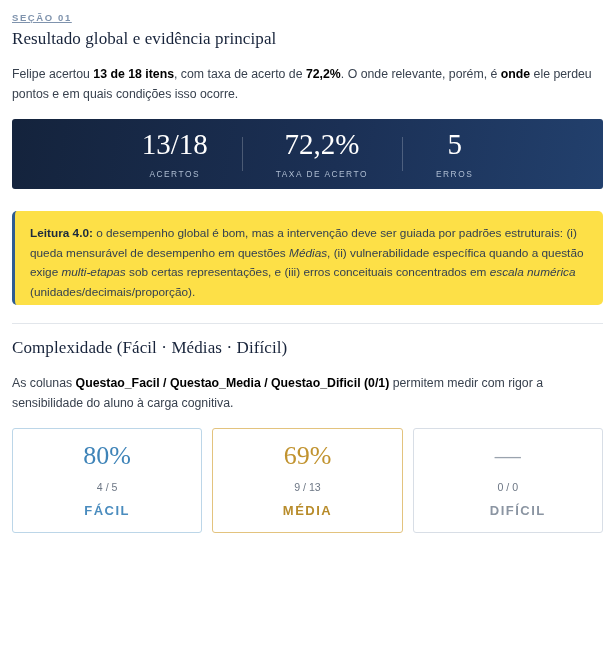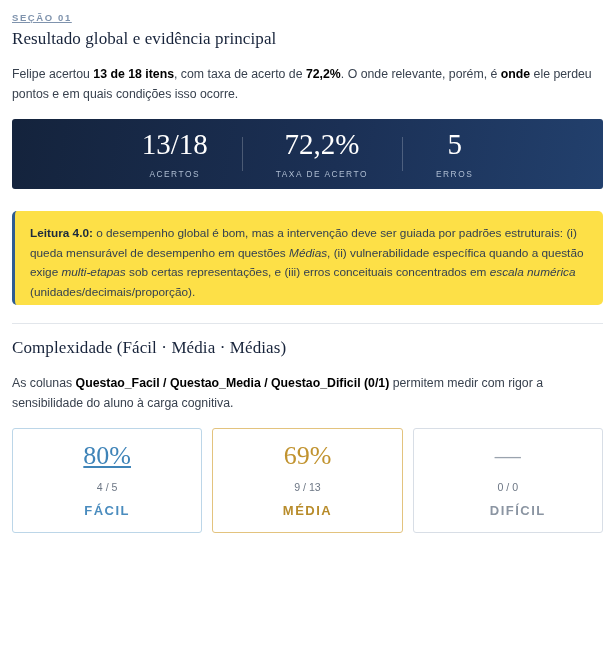--- a/index.html
+++ b/index.html
@@ -140,21 +140,21 @@
     color: #6d7785;
     margin-bottom: 10px;
   }
   .card-label {
     font-size: 13px;
     letter-spacing: 1.5px;
     text-transform: uppercase;
     font-weight: bold;
   }
   .card-easy { border-color: #bcd6e8; }
-  .card-easy .card-value { color: #3f84b8; text-decoration: underline; }
+  .card-easy .card-value { color: #3f84b8; }
   .card-easy .card-label { color: #4a8cbe; }
   .card-med { border-color: #e3c37e; }
   .card-med .card-value { color: #c1932f; }
   .card-med .card-label { color: #b88c2b; }
   .card-hard { border-color: #d8dee6; }
   .card-hard .card-value { color: #9aa3ae; }
   .card-hard .card-label { color: #8b95a2; padding-left: 20px; }
 </style>
 </head>
 <body>
@@ -181,21 +181,21 @@
         <div class="kpi-label">ERROS</div>
       </div>
     </div>
 
     <div class="callout"><b>Leitura 4.0:</b><span> o desempenho global é bom, mas a intervenção deve ser guiada por padrões estruturais: (i) queda mensurável de desempenho em questões </span><i>Médias</i><span>, (ii) vulnerabilidade específica quando a questão exige </span><i>multi-etapas</i><span> sob certas representações, e (iii) erros conceituais concentrados em </span><i>escala numérica</i><span> (unidades/decimais/proporção).</span></div>
   </div>
 
   <hr class="divider">
 
   <div class="section" style="padding-top:0">
-    <h2 class="section-title">Complexidade (Fácil · Média · Médias)</h2>
+    <h2 class="section-title">Complexidade (Fácil · Médias · Difícil)</h2>
 
     <p class="para"><span>As colunas </span><b>Questao_Facil / Questao_Media / Questao_Dificil (0/1)</b><span> permitem medir com rigor a sensibilidade do aluno à carga cognitiva.</span></p>
 
     <div class="cards">
       <div class="card card-easy">
         <div class="card-value">80%</div>
         <div class="card-sub">4 / 5</div>
         <div class="card-label">FÁCIL</div>
       </div>
       <div class="card card-med">

